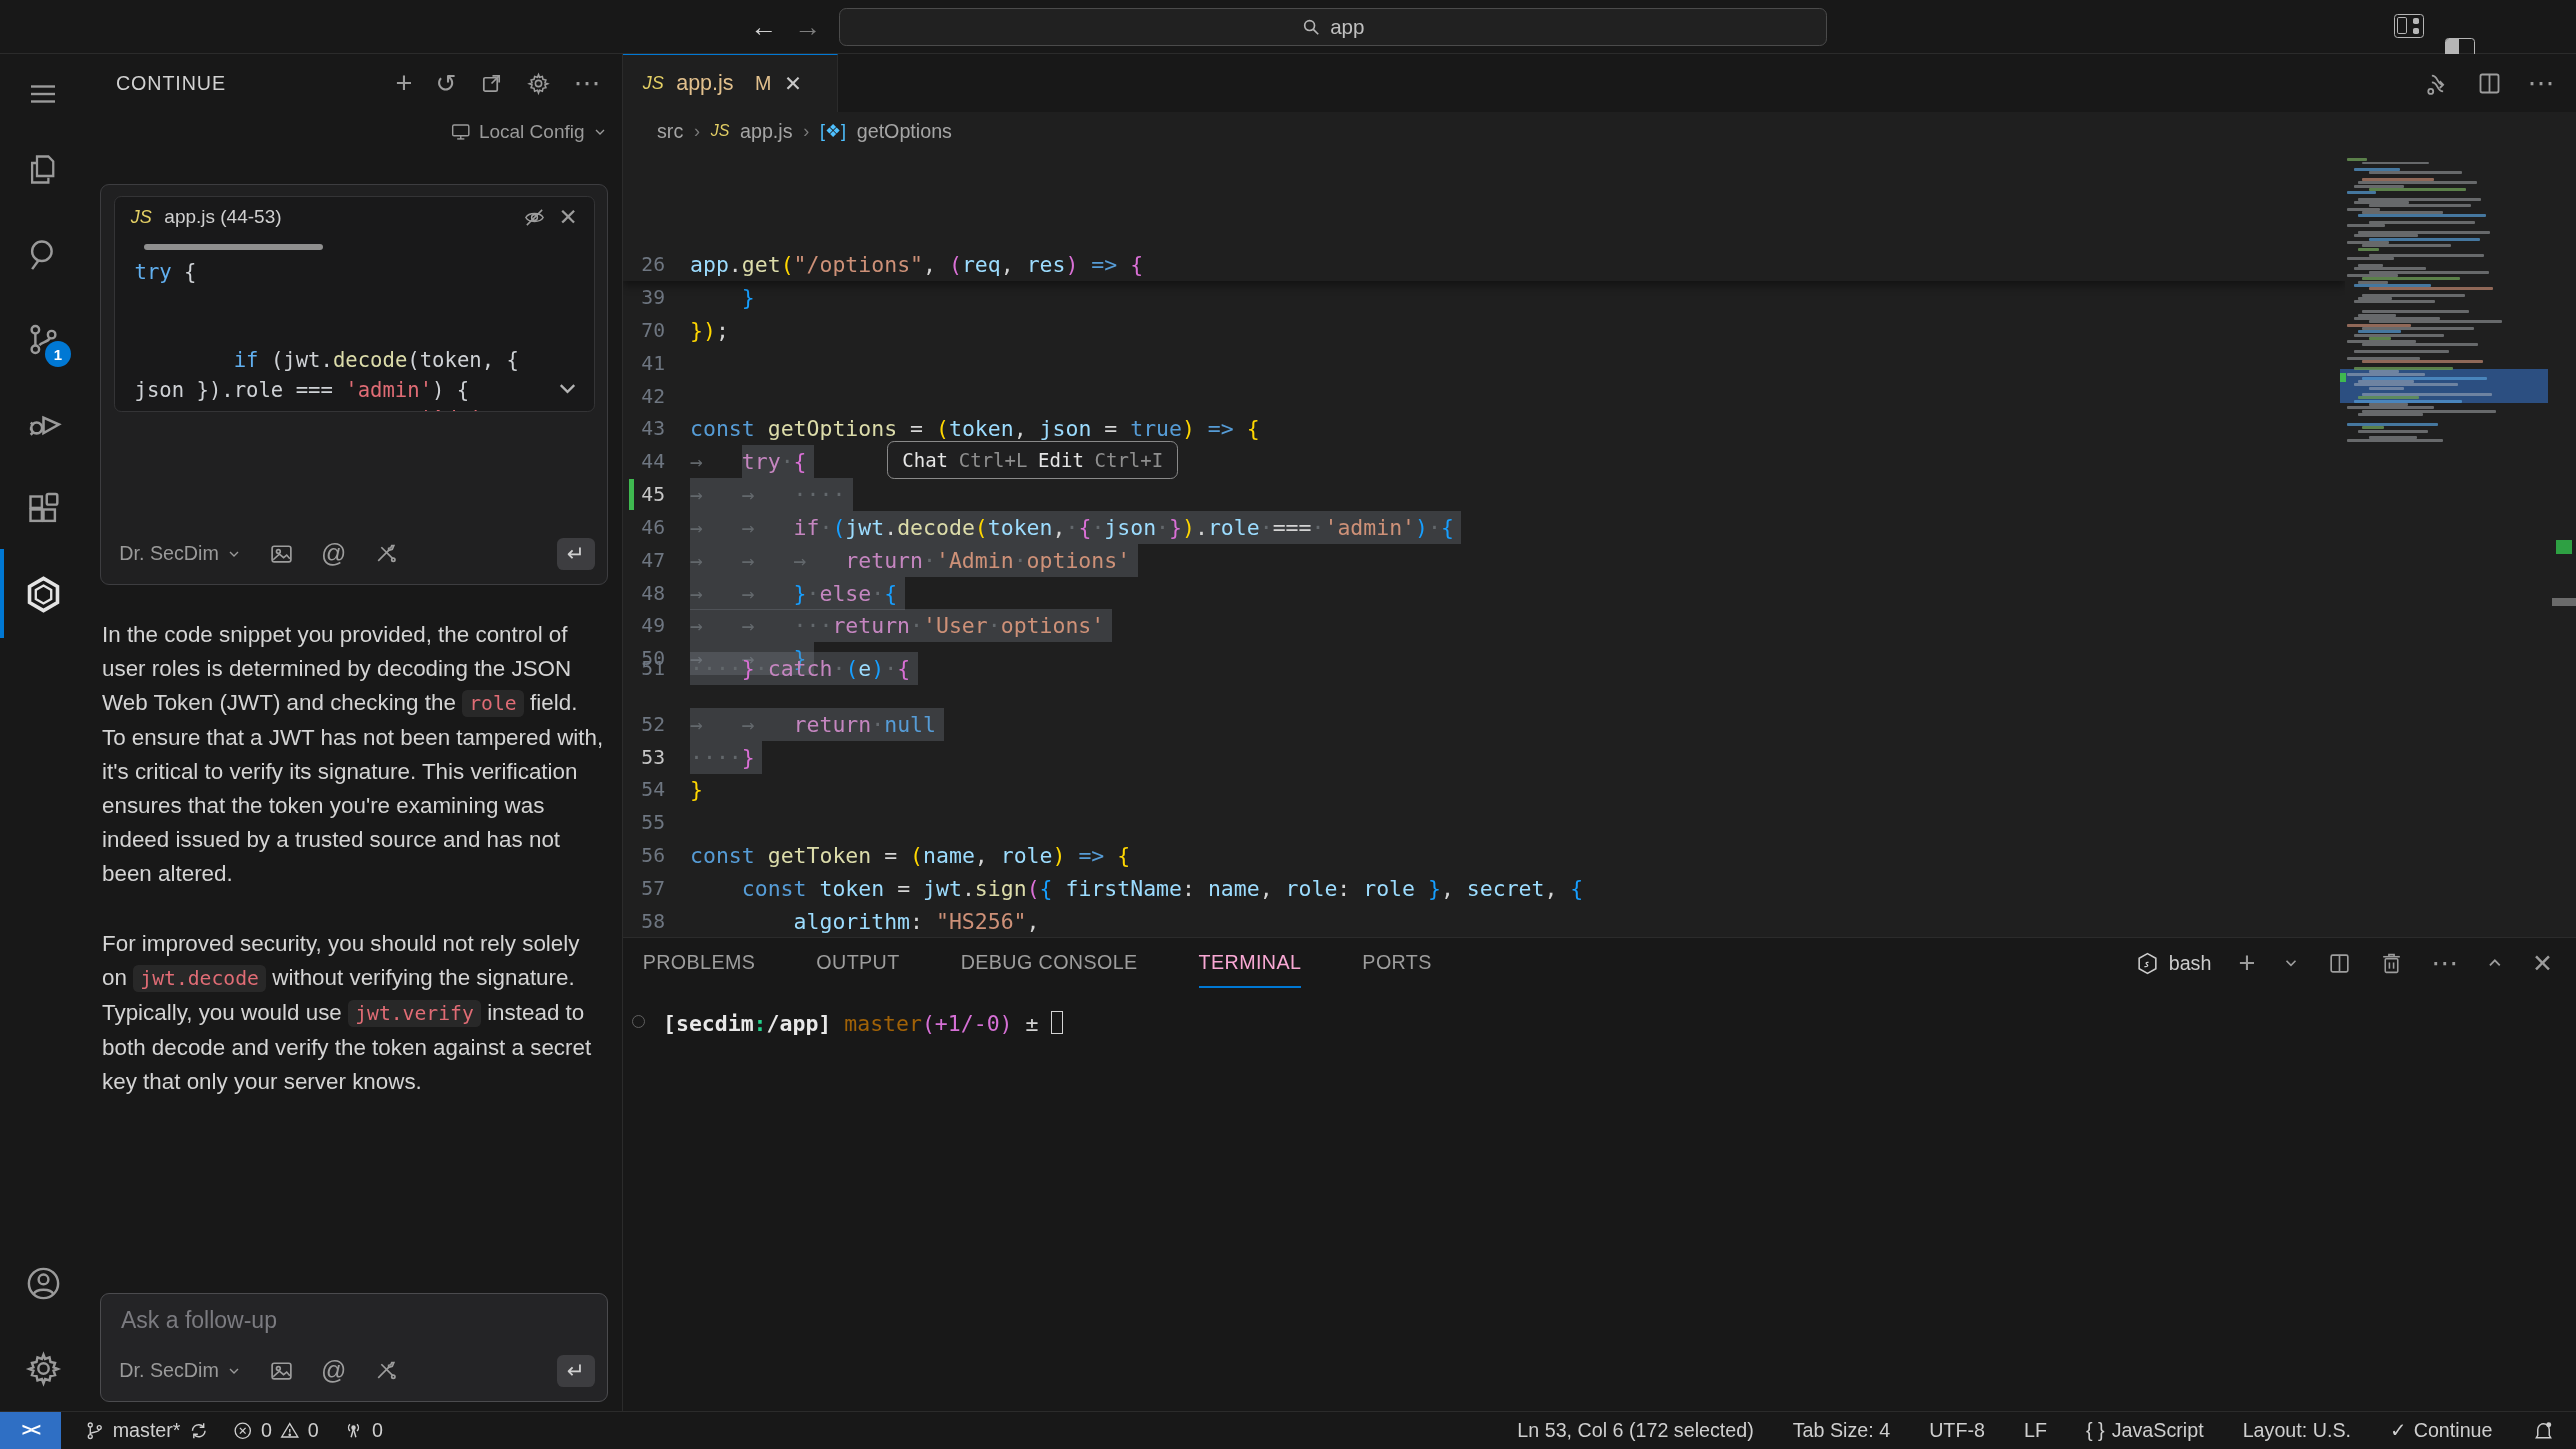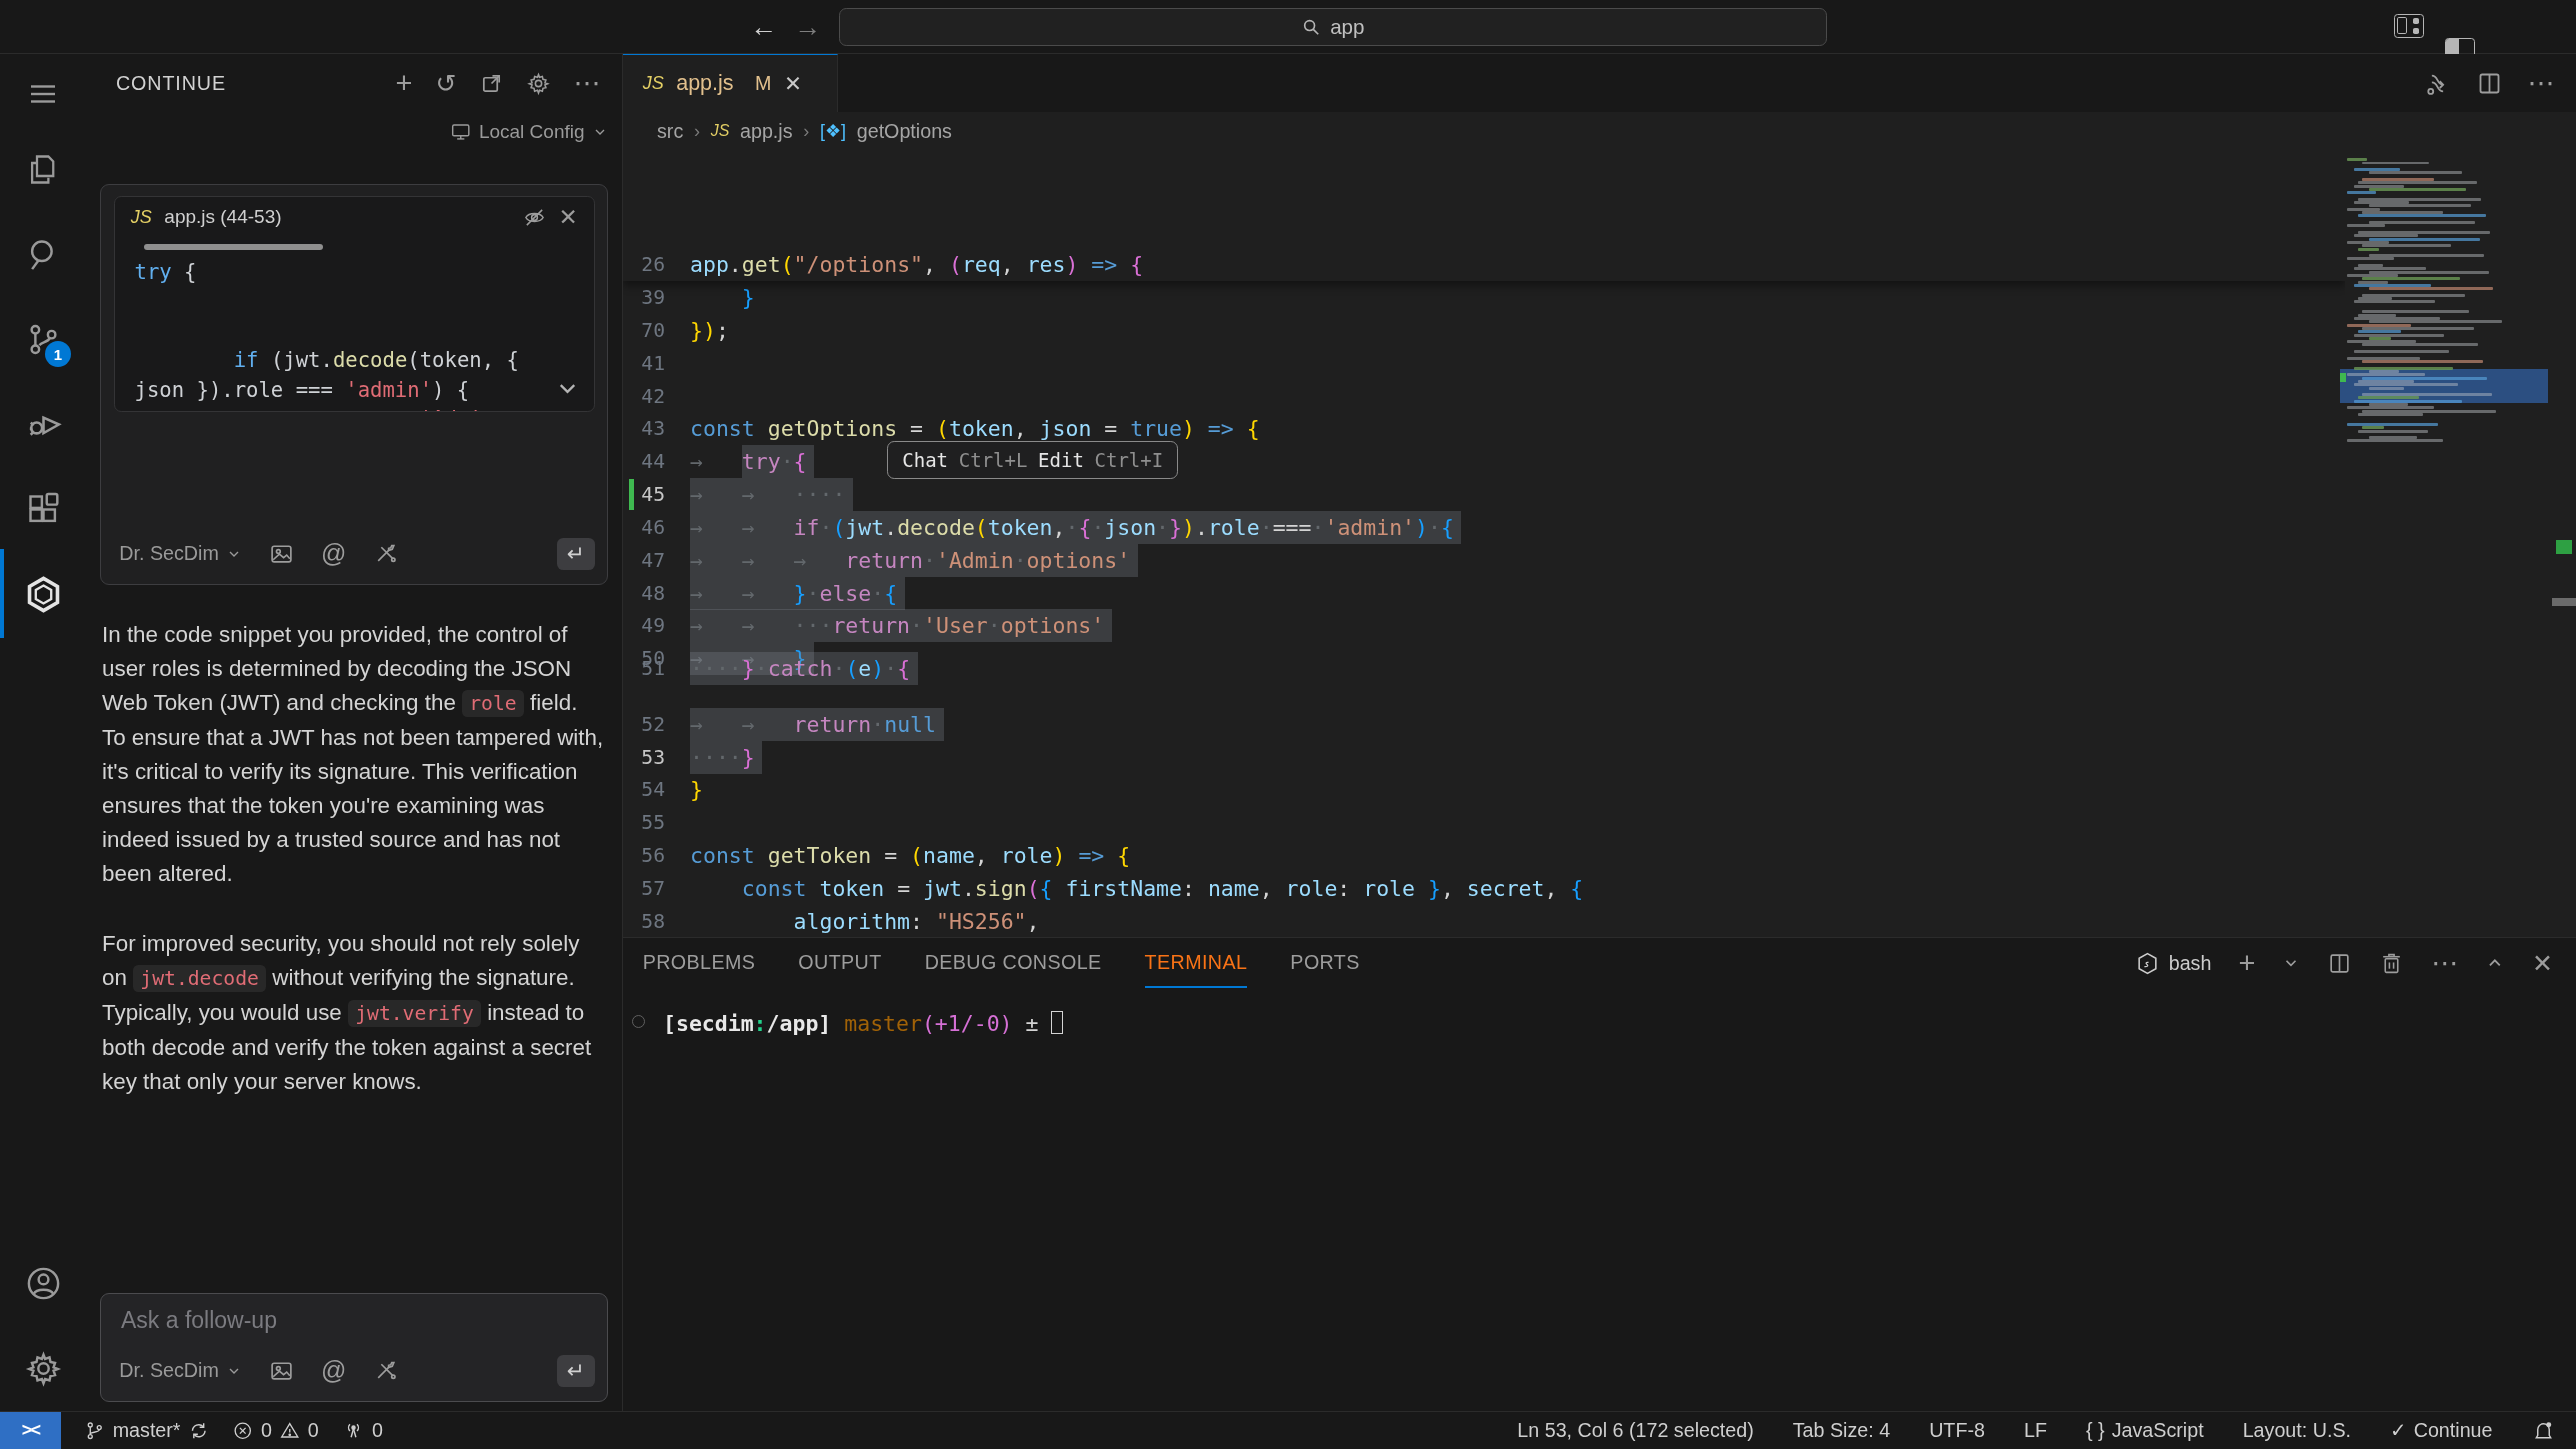--- a/index.html
+++ b/index.html
@@ -100,23 +100,23 @@
   .mm-bar { position:absolute; height:2.7px; border-radius:0.9px; }
   #mm-selection { position:absolute; left:0; top:218px; width:208px; height:34px; background:rgba(46,84,140,0.9); }
   #mm-green { position:absolute; left:0; top:222px; width:6.3px; height:9px; background:#3fb950; }
   #overview-ruler { position:absolute; left:1929px; top:0; width:25px; height:787px; }
   #ov-green { position:absolute; left:3.6px; top:389px; width:16px; height:14.3px; background:#2ea043; }
   #ov-slider { position:absolute; left:0px; top:447px; width:25px; height:8px; background:#6b6b6b; }
   #code-area-wrap { position:absolute; left:0; top:97px; width:1954px; height:787px; background:#1f1f1f; }
 
   
   #panel { left:622px; top:937px; width:1954px; height:474px; background:#181818; border-top:0.9px solid #2b2b2b; border-left:0.9px solid #2b2b2b; }
-  #panel-tabs { position:absolute; left:19.7px; top:0; height:50px; display:flex; align-items:center; gap:43px; }
+  #panel-tabs { position:absolute; left:19.7px; top:0; height:50px; display:flex; align-items:center; gap:61px; }
   .panel-tab { font-size:19.7px; letter-spacing:0.4px; color:#9d9d9d; height:50px; display:flex; align-items:center; border-bottom:2.7px solid transparent; }
-  .panel-tab.active { color:#f97316; border-bottom-color:#0078d4; }
+  .panel-tab.active { color:#f9a8d4; border-bottom-color:#0078d4; }
   #panel-actions { position:absolute; right:23px; top:0; height:50px; display:flex; align-items:center; gap:27px; color:#c2c2c2; }
   #bash-item { display:flex; align-items:center; gap:9px; color:#cccccc; font-size:19.7px; }
   #terminal-line { position:absolute; left:40px; top:68px; font-family:"DejaVu Sans Mono",monospace; font-size:21.5px; line-height:36px; white-space:pre; }
   .tm-b{color:#e8e8e8;font-weight:bold}.tm-g{color:#23d18b;font-weight:bold}.tm-r{color:#a16207}.tm-m{color:#d670d6}.tm-p{color:#d4d4d4}
   #term-cursor { display:inline-block; width:11.6px; height:23px; border:1.8px solid #d4d4d4; vertical-align:-2.7px; }
   #term-deco { position:absolute; left:9px; top:77px; width:13.4px; height:13.4px; border:1.8px solid #606060; border-radius:50%; }
 
   
   #statusbar { left:0; top:1411px; width:2576px; height:38px; background:#181818; border-top:0.9px solid #2b2b2b;
                display:flex; align-items:center; font-size:19.7px; color:#cfcfcf; }

